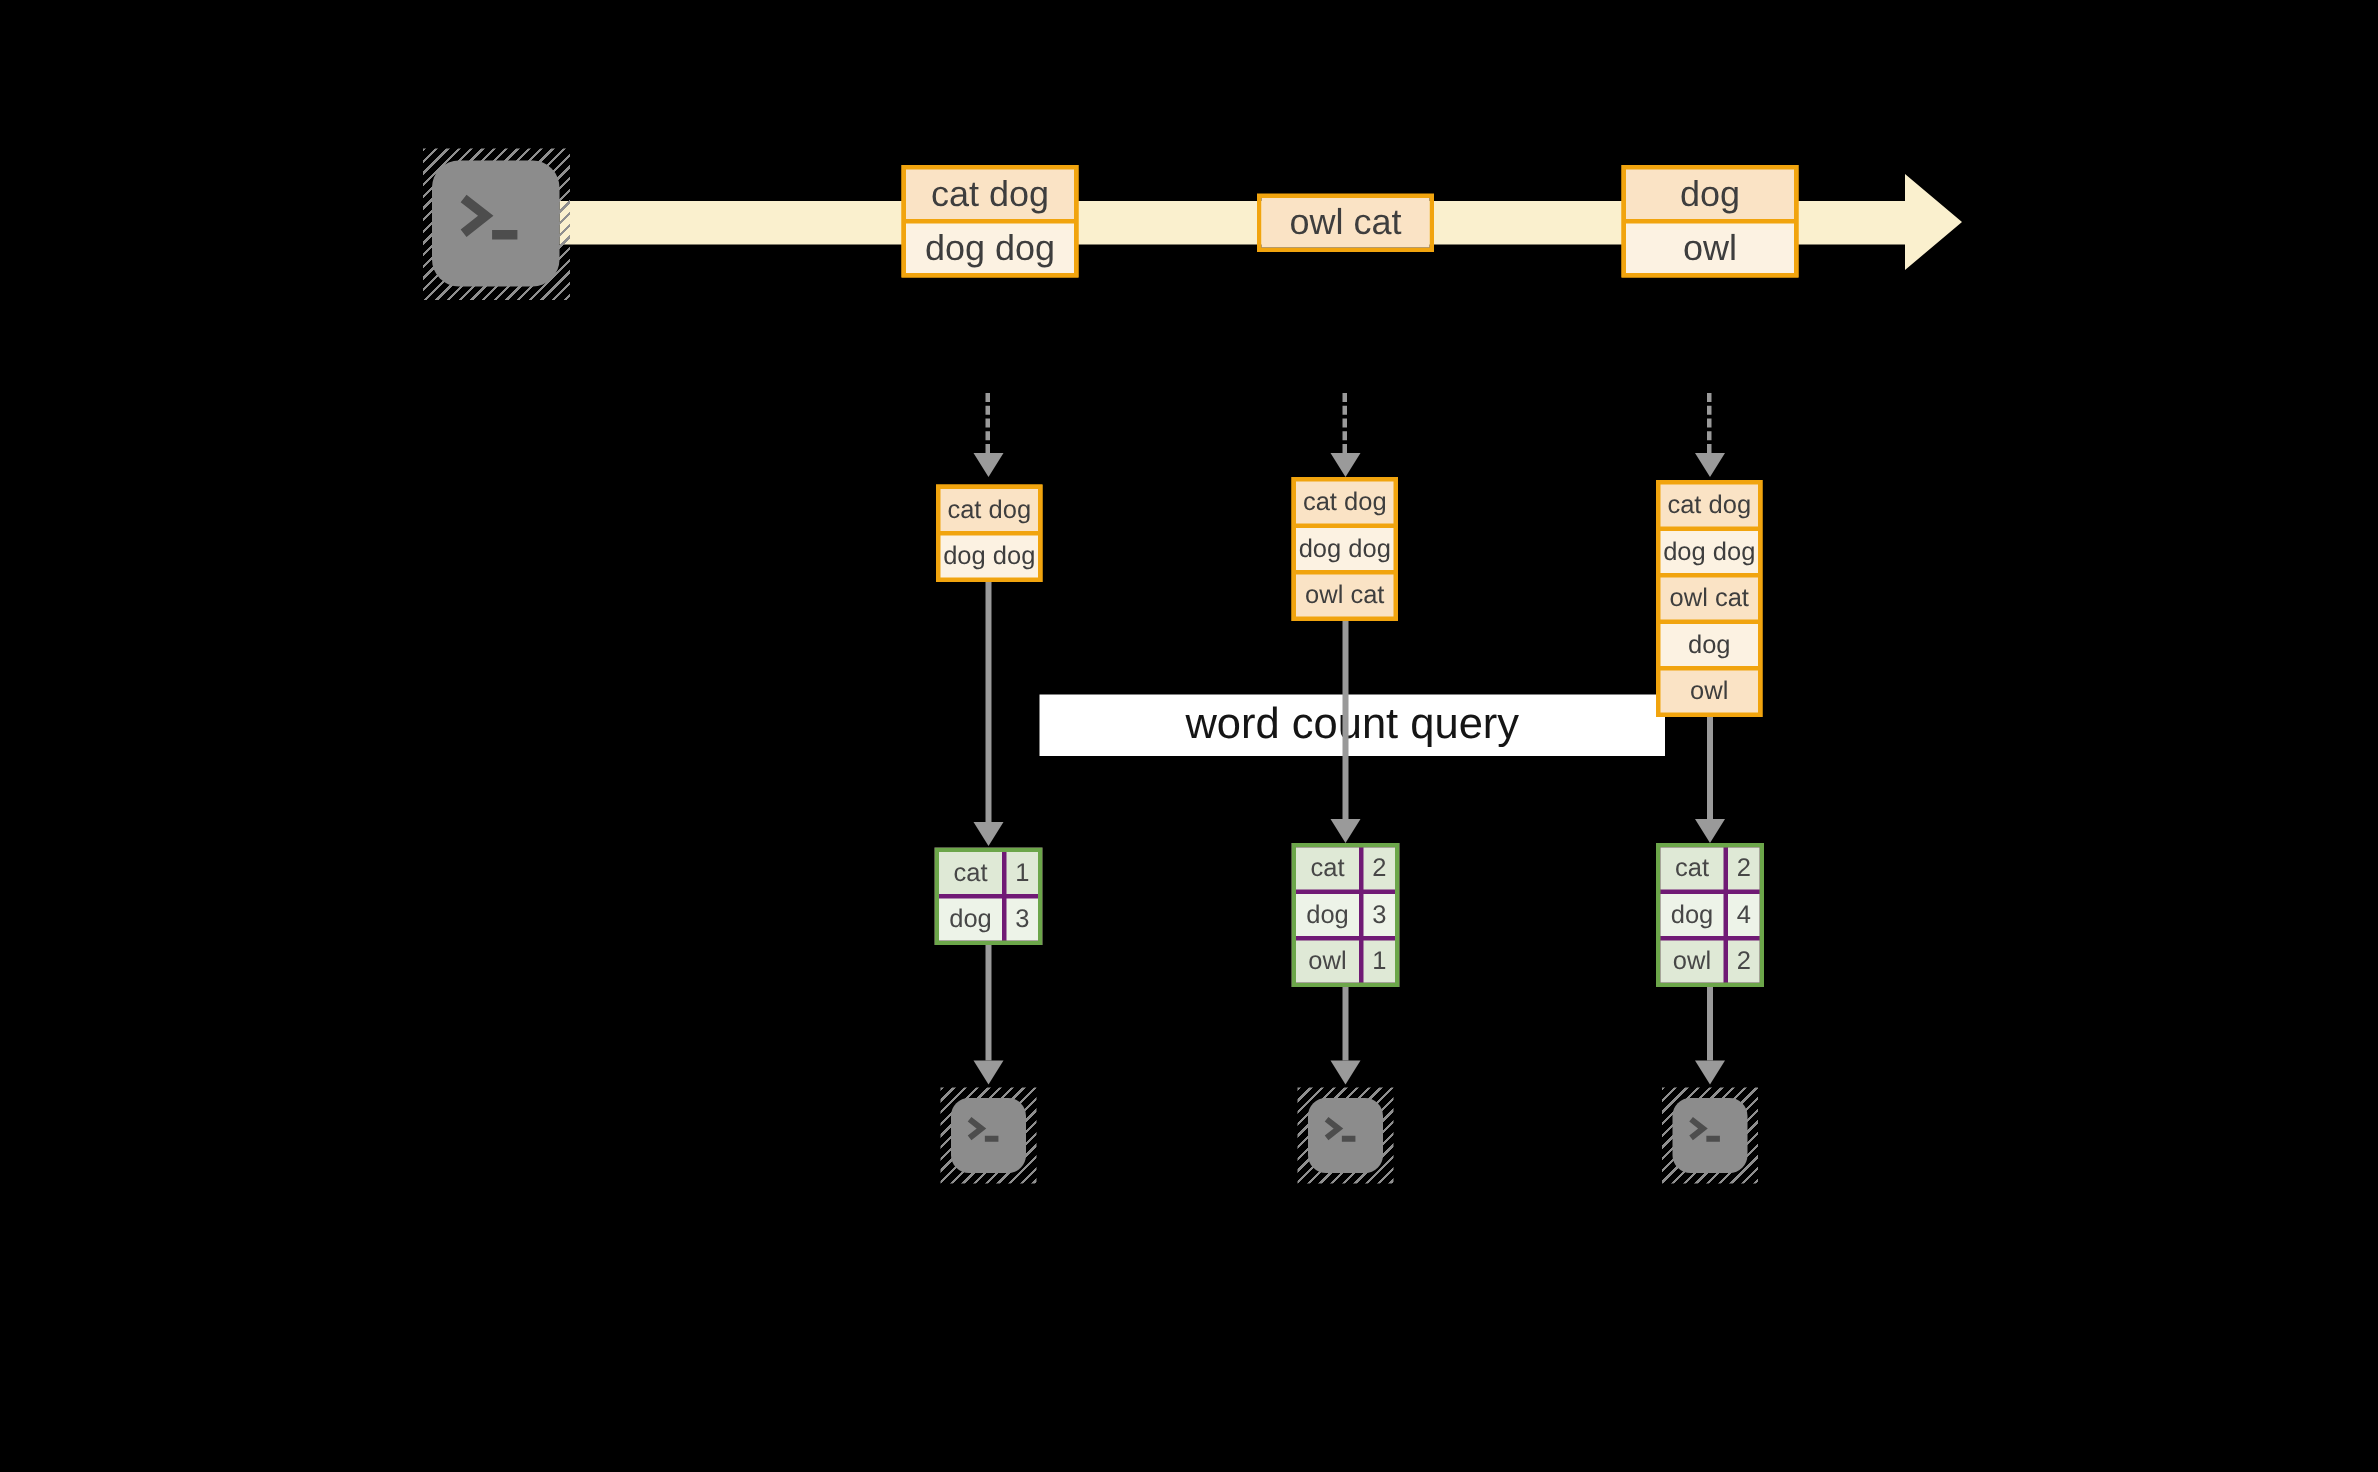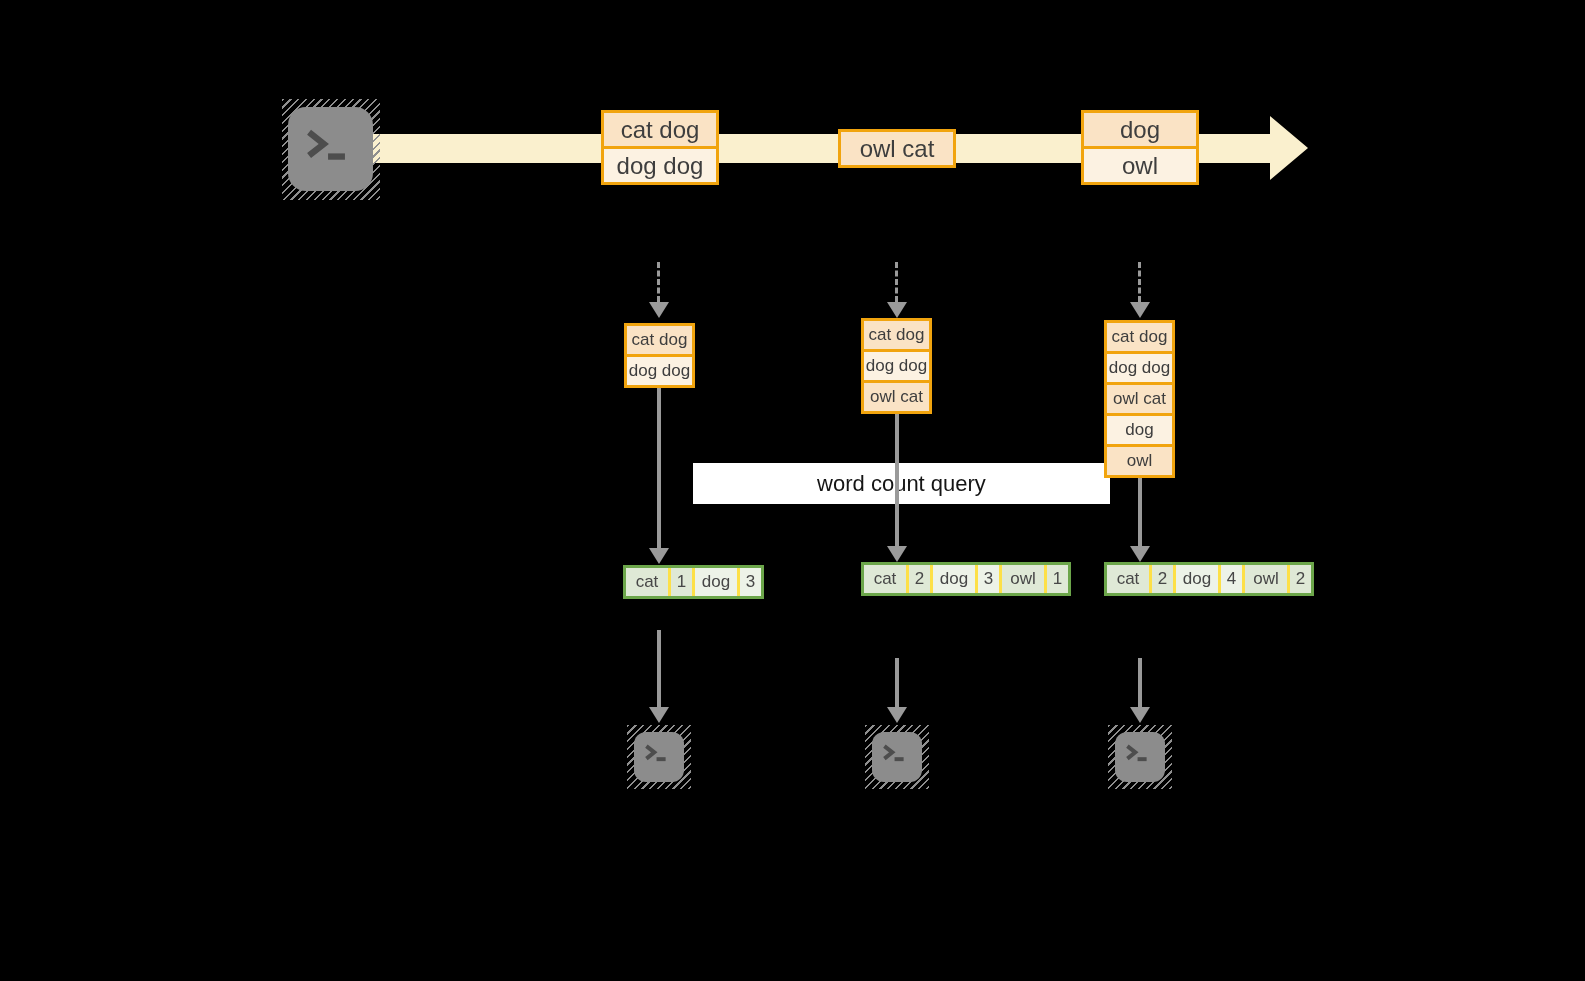--- a/index.html
+++ b/index.html
@@ -12,35 +12,35 @@
   .band-head{position:absolute;left:1270px;top:116px;width:0;height:0;z-index:0;
     border-top:32px solid transparent;border-bottom:32px solid transparent;border-left:38px solid #FAF0CE;}
   
   .ostack{position:absolute;background:#F1A40E;border:3px solid #F1A40E;display:flex;flex-direction:column;gap:3px;z-index:3;}
   .orow{display:flex;align-items:center;justify-content:center;color:#3E3E3E;}
   .tlrow{width:112px;height:33px;font-size:24px;}
   .strow{width:65px;height:28px;font-size:17px;}
   .oa{background:#FAE3C5;}
   .ob{background:#FCF2E2;}
   
-  .gtable{position:absolute;background:#fde047;border:3px solid #6CA64A;display:flex;flex-direction:row;gap:3px;z-index:3;justify-content:space-between;}
+  .gtable{position:absolute;background:#701a75;border:3px solid #6CA64A;display:flex;flex-direction:column;gap:3px;z-index:3;justify-content:space-between;}
   .grow{display:flex;gap:3px;}
   .gcell{display:flex;align-items:center;justify-content:center;height:28px;font-size:17px;color:#474747;}
   .gword{width:42px;}
   .gcount{width:21px;}
   .ga{background:#DFE9D6;}
   .gb{background:#EDF3E8;}
   
   .vdash{position:absolute;width:0;border-left:3px dashed #9A9A9A;z-index:2;}
   .vline{position:absolute;width:4px;background:#9A9A9A;z-index:2;}
   .ahead{position:absolute;width:0;height:0;z-index:2;
     border-left:10px solid transparent;border-right:10px solid transparent;border-top:16px solid #9A9A9A;}
   
   .banner{position:absolute;left:693px;top:463px;width:417px;height:41px;background:#FFFFFF;z-index:1;
-    display:flex;align-items:center;justify-content:center;font-size:22px;color:#151515;}
+    display:flex;align-items:center;justify-content:center;font-size:29px;color:#151515;}
   
   .hatch{position:absolute;z-index:2;
     background:repeating-linear-gradient(135deg,#8f8f8f 0 1.6px,transparent 1.6px 5.5px);}
   .term-inner{position:absolute;background:#8C8C8C;}
   .term-big{left:282px;top:99px;width:98px;height:101px;}
   .term-big .term-inner{left:6px;top:8px;width:85px;height:84px;border-radius:18px;}
   .term-small{top:725px;width:64px;height:64px;}
   .term-small .term-inner{left:7px;top:7px;width:50px;height:50px;border-radius:12px;}
   .glyph-big{position:absolute;left:14px;top:20px;}
   .glyph-small{position:absolute;left:9px;top:11px;}

